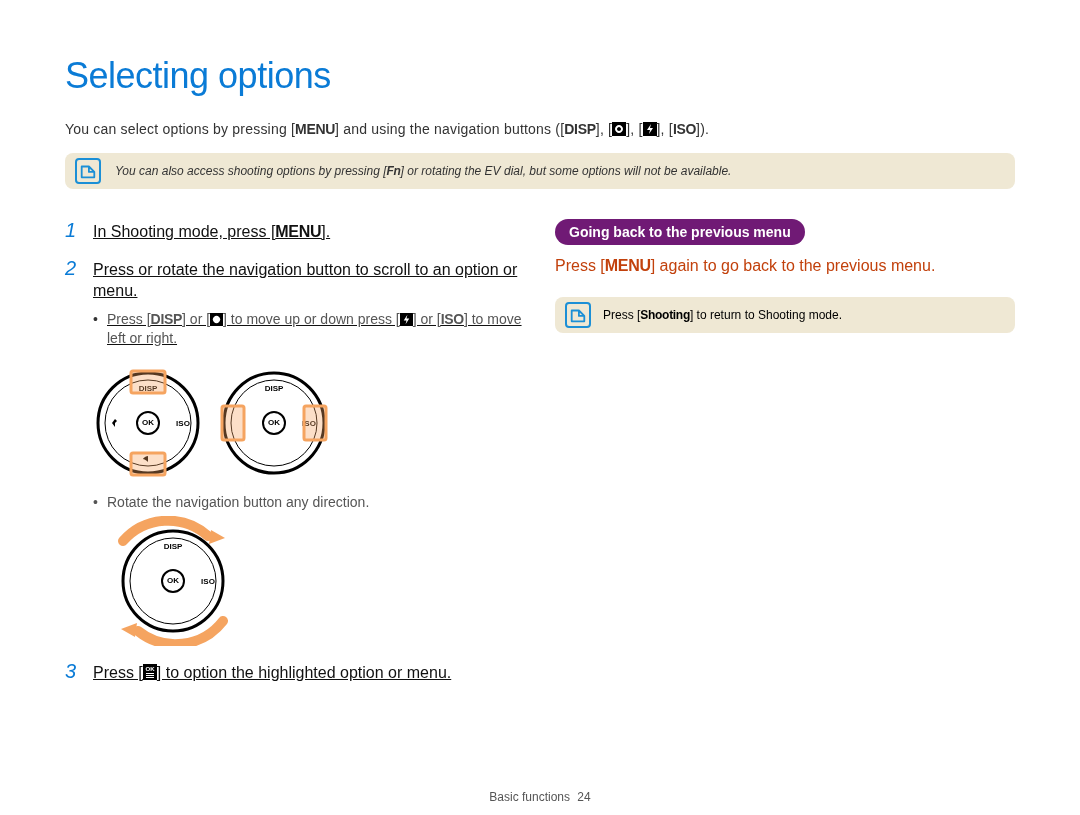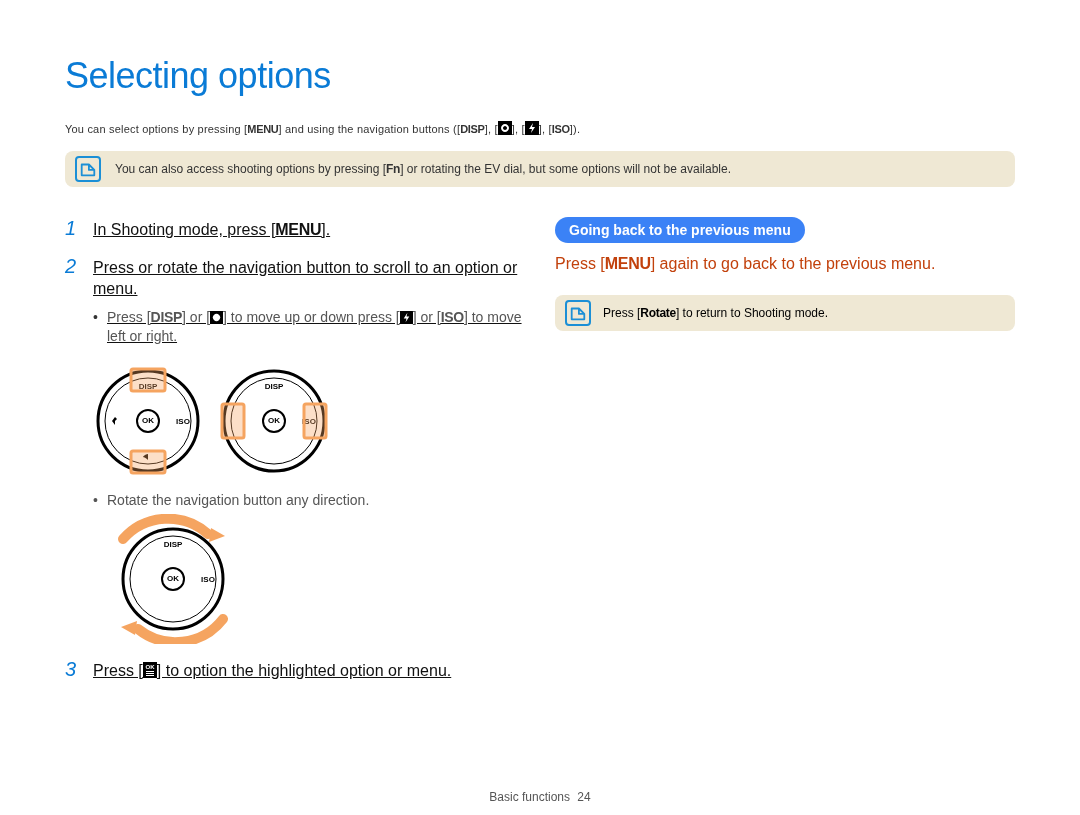--- a/index.html
+++ b/index.html
@@ -1,41 +1,41 @@
 <!DOCTYPE html>
 <html><head>
 <meta charset="utf-8">
 <style>
   * { box-sizing: border-box; margin: 0; padding: 0; }
   html, body { width: 1080px; height: 815px; font-family: Arial, Helvetica, sans-serif; background: #fff; color: #000; }
   .page { padding: 55px 65px 30px 65px; position: relative; height: 100%; }
   h1.title { color: #0a7bd6; font-size: 36px; font-weight: 500; letter-spacing: -0.5px; margin-bottom: 24px; }
-  .intro { font-size: 11px; color: #333; letter-spacing: 0.2px; margin-bottom: 16px; }
+  .intro { font-size: 14px; color: #333; letter-spacing: 0.2px; margin-bottom: 16px; }
   .btn-txt { font-family: Arial, Helvetica, sans-serif; font-weight: 700; letter-spacing: -0.3px; }
   .icon-box { display: inline-flex; vertical-align: -2px; }
 
   
   .callout { background: #efe8d4; border-radius: 8px; padding: 10px 14px 10px 50px; position: relative; min-height: 36px; display: flex; align-items: center; margin-bottom: 30px; }
   .callout-mini { background: #efe8d4; border-radius: 8px; padding: 10px 14px 10px 48px; position: relative; min-height: 36px; display: flex; align-items: center; font-size: 12px; }
   .callout .note-icon, .callout-mini .note-icon { position: absolute; left: 10px; top: 50%; transform: translateY(-50%); width: 26px; height: 26px; border: 2px solid #1b8fd6; border-radius: 4px; display: flex; align-items: center; justify-content: center; }
   .callout .note-icon svg, .callout-mini .note-icon svg { width: 18px; height: 18px; }
-  .callout-text { font-size: 12px; color: #333; }
+  .callout-text { font-size: 12px; color: #333; font-style: italic; }
 
   .columns { display: flex; gap: 30px; }
   .col-left { flex: 1; }
   .col-right { flex: 1; }
 
   .step { display: flex; gap: 10px; margin-bottom: 14px; }
   .step-num { color: #0a7bd6; font-size: 20px; font-style: italic; font-weight: 500; width: 18px; flex-shrink: 0; }
   .step-body { font-size: 16px; color: #111; line-height: 1.35; padding-top: 2px; text-decoration: underline; }
   .step-body ul { list-style: none; margin-top: 8px; }
   .step-body ul li { position: relative; padding-left: 14px; font-size: 14px; color: #555; line-height: 1.35; margin-bottom: 6px; }
   .step-body ul li::before { content: "•"; position: absolute; left: 0; top: 0; color: #333; }
 
-  .pill-heading { display: inline-block; background: #3b82f6; color: #fff; border-radius: 14px; padding: 5px 14px; font-size: 14px; font-weight: 700; margin-bottom: 12px; }
+  .pill-heading { display: inline-block; background: #701a75; color: #fff; border-radius: 14px; padding: 5px 14px; font-size: 14px; font-weight: 700; margin-bottom: 12px; }
   .right-text { font-size: 16px; color: #c2410c; margin-bottom: 22px; }
 
   .dials { display: flex; gap: 16px; margin: 10px 0 16px 28px; }
   .dial-wrap { position: relative; width: 110px; height: 110px; }
   .dial-single { margin: 6px 0 10px 28px; }
 
   .footer { position: absolute; left: 0; right: 0; bottom: 11px; text-align: center; font-size: 12px; color: #555; }
   .footer .pg { margin-left: 4px; }
 
   .hl-box { fill: none; stroke: #f5a460; stroke-width: 3; rx:2; }
@@ -189,21 +189,21 @@
         <span>Press [</span><span class="btn-txt">MENU</span><span>] again to go back to the previous menu.</span>
       </p>
 
       <div class="callout-mini">
         <span class="note-icon">
           <svg viewBox="0 0 20 20">
               <path d="M3 17 L3 5 L11 5 L17 11 L17 17 Z M11 5 L11 11 L17 11" stroke="#1b8fd6" stroke-width="2" fill="none" stroke-linejoin="round"></path>
             </svg>
         </span>
         <span>
-          <span>Press [</span><span class="btn-txt">Rotate</span><span>] to return to Shooting mode.</span>
+          <span>Press [</span><span class="btn-txt">Shooting</span><span>] to return to Shooting mode.</span>
         </span>
       </div>
     </div>
   </div>
 
   <div class="footer">
     <span>Basic functions</span>
     <span class="pg">24</span>
   </div>
 

